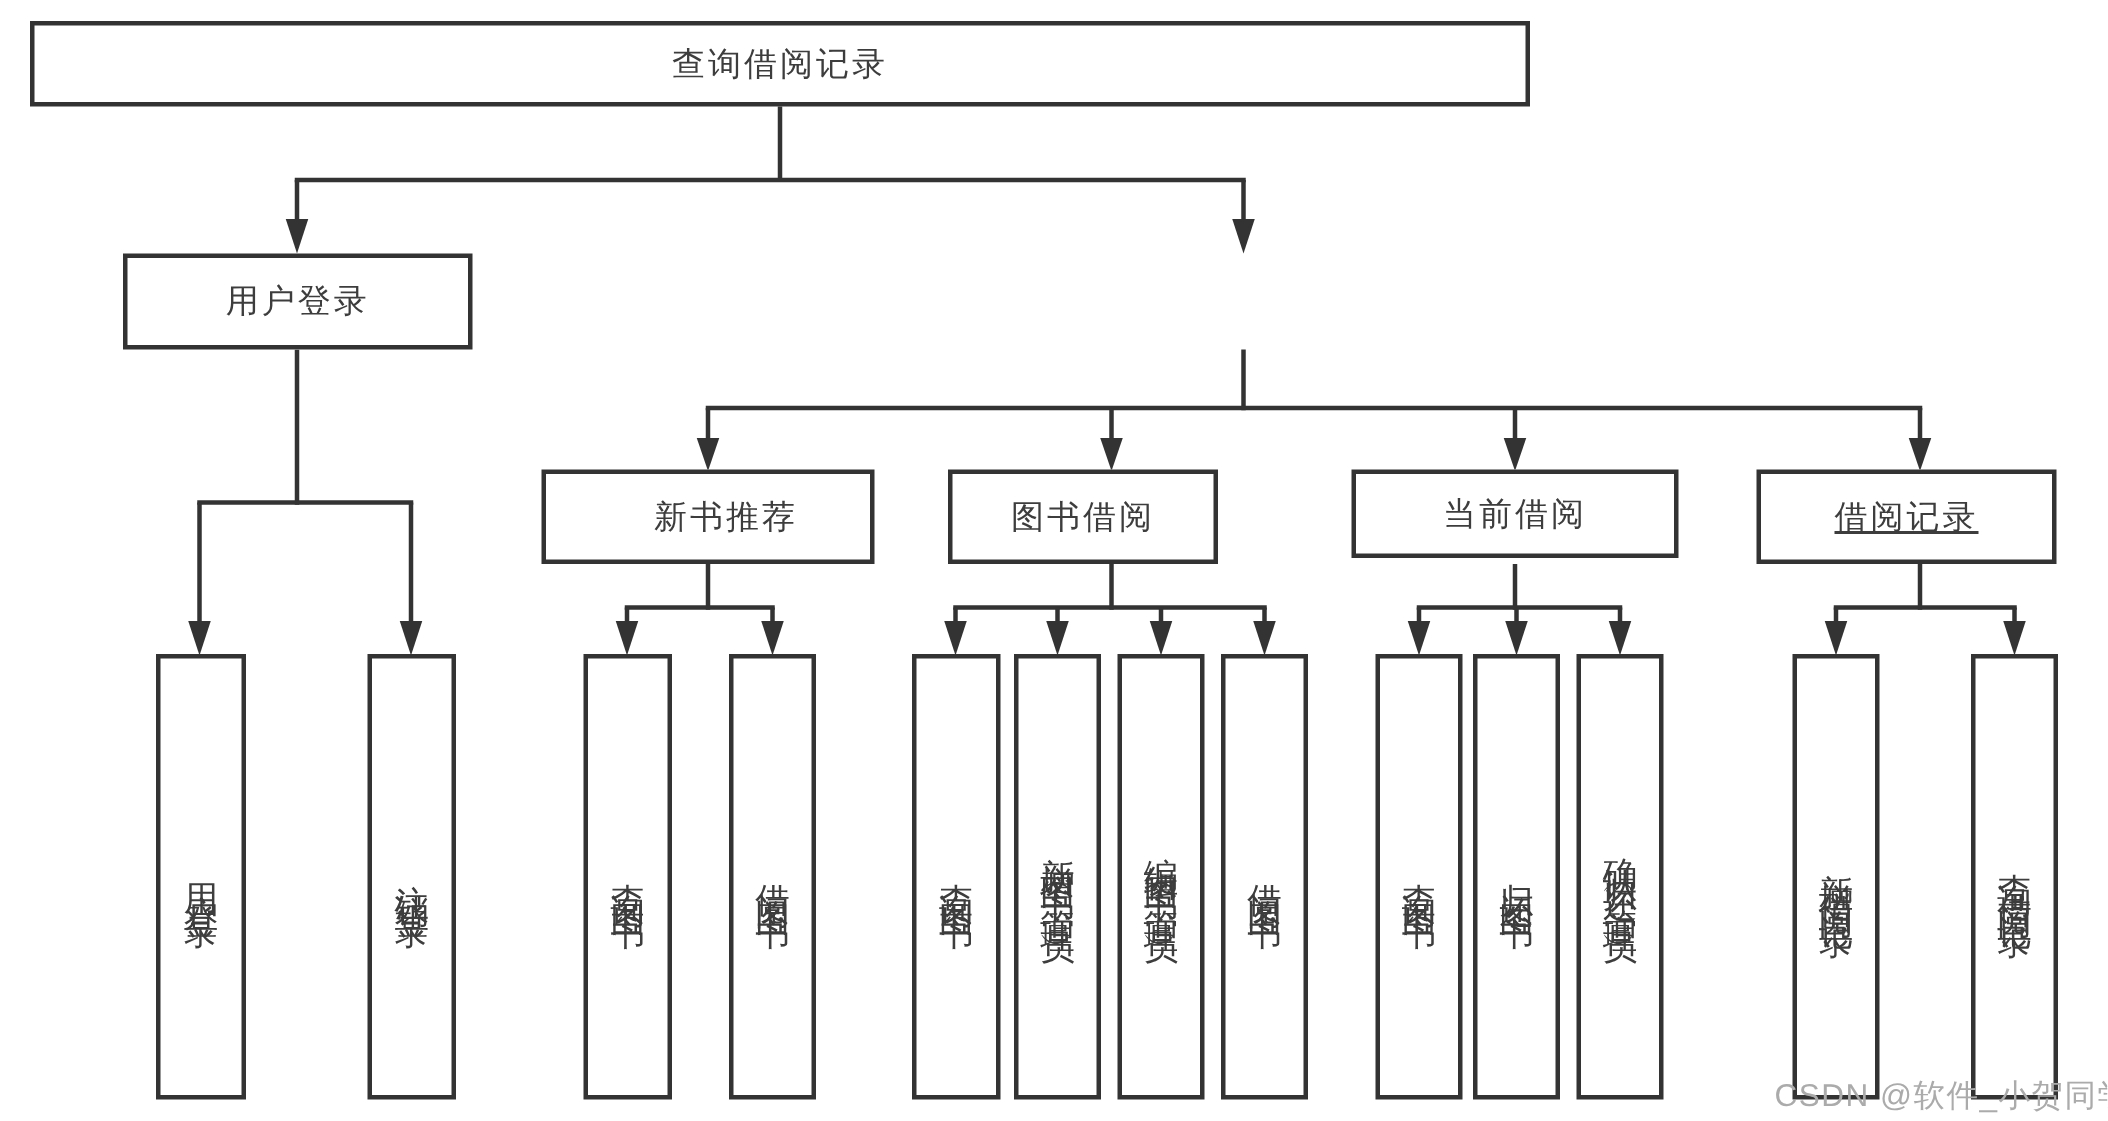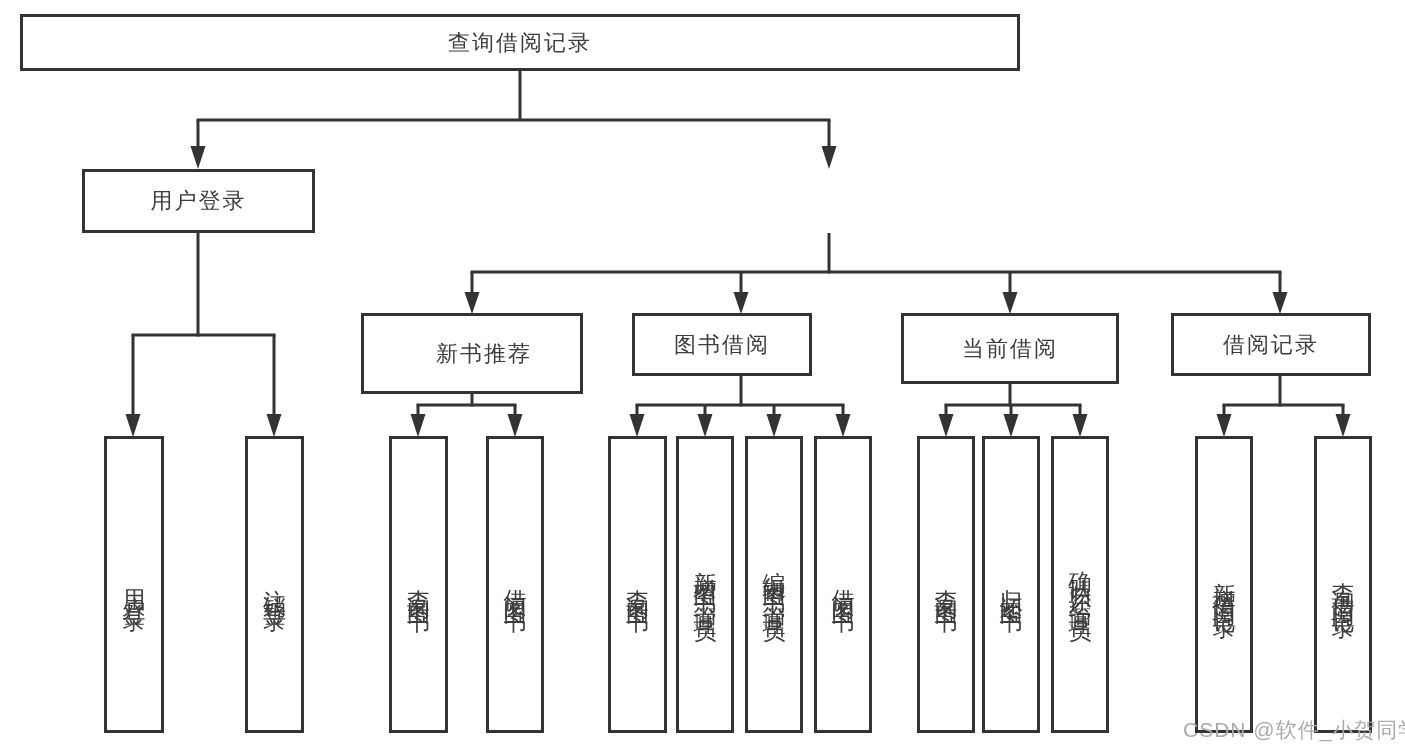--- a/index.html
+++ b/index.html
@@ -125,24 +125,24 @@
       <polygon points="1072.5,414 1087.5,414 1080,437"></polygon>
       <polygon points="1216.5,414 1231.5,414 1224,437"></polygon>
       <polygon points="1335.5,414 1350.5,414 1343,437"></polygon>
     </g>
   </svg>
 
   <div class="hbox" style="left:20px; top:14px; width:1000px; height:57px;">查询借阅记录</div>
 
   <div class="hbox" style="left:82px; top:169px; width:233px; height:64px;">用户登录</div>
 
-  <div class="hbox" style="left:361px; top:313px; width:222px; height:81px;padding-left:24px;">新书推荐</div>
+  <div class="hbox" style="left:361px; top:313px; width:222px; height:63px;padding-left:24px;">新书推荐</div>
   <div class="hbox" style="left:632px; top:313px; width:180px; height:63px;">图书借阅</div>
-  <div class="hbox" style="left:901px; top:313px; width:218px; height:71px;font-family:Liberation Serif, serif;">当前借阅</div>
-  <div class="hbox" style="left:1171px; top:313px; width:200px; height:63px;">借阅记录</div>
+  <div class="hbox" style="left:901px; top:313px; width:218px; height:59px;font-family:Liberation Serif, serif;">当前借阅</div>
+  <div class="hbox" style="left:1171px; top:313px; width:200px; height:63px;text-decoration:underline;">借阅记录</div>
 
   <div class="vbox" style="left:104px; top:436px; width:60px; height:297px;">用户登录</div>
   <div class="vbox" style="left:245px; top:436px; width:59px; height:297px;">注销登录</div>
 
   <div class="vbox" style="left:389px; top:436px; width:59px; height:297px;">查询图书</div>
   <div class="vbox" style="left:486px; top:436px; width:58px; height:297px;">借阅图书</div>
 
   <div class="vbox" style="left:608px; top:436px; width:59px; height:297px;">查询图书</div>
   <div class="vbox" style="left:676px; top:436px; width:58px; height:297px;">新增图书（管理员）</div>
   <div class="vbox" style="left:745px; top:436px; width:58px; height:297px;">编辑图书（管理员）</div>

